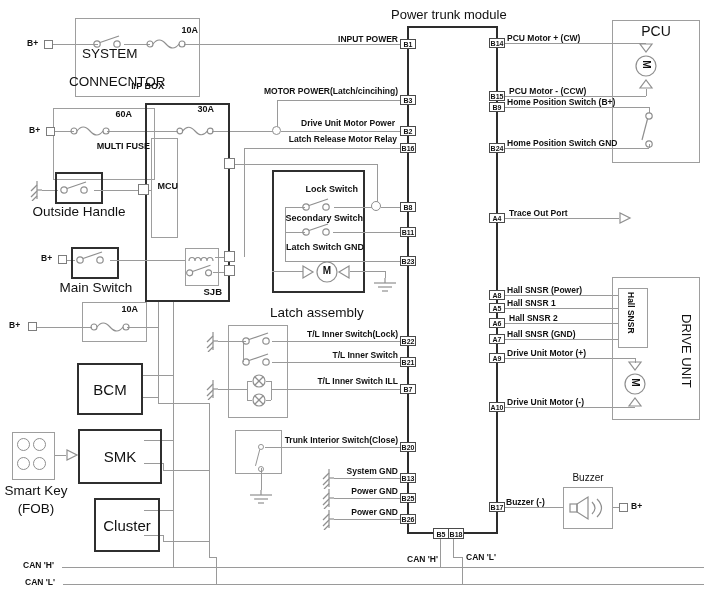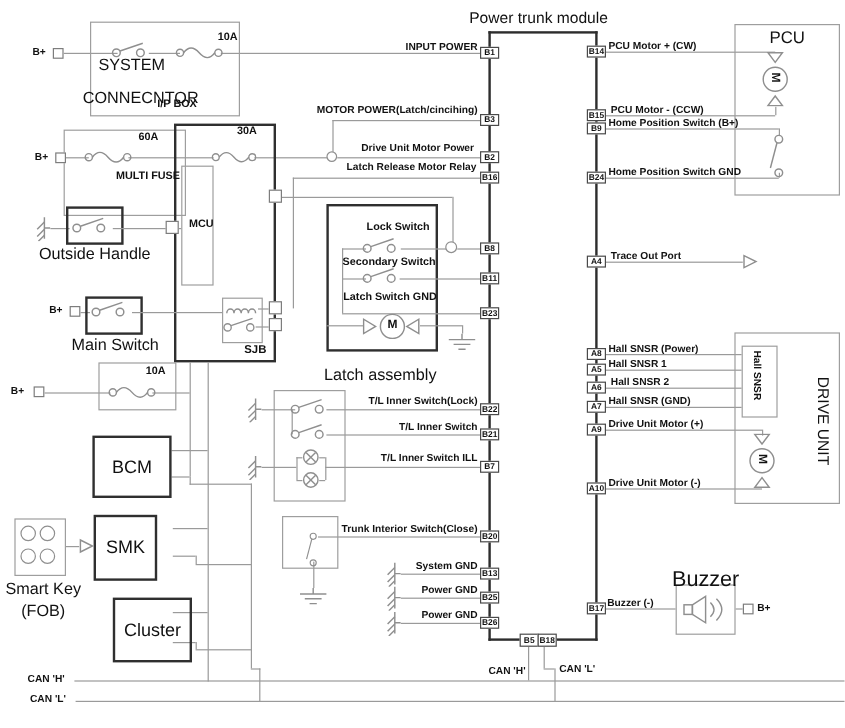--- a/index.html
+++ b/index.html
@@ -286,21 +286,21 @@
     </svg>
   <div class="h" style="left:334px;top:498px;width:66px;"></div>
   <span class="lbr" style="left:335px;top:486px;width:63px;">Power GND</span>
   <svg class="sym" style="left:320px;top:508px;width:14px;height:22px;">
       <use href="#sym-gnd-l"></use>
     </svg>
   <div class="h" style="left:334px;top:519px;width:66px;"></div>
   <span class="lbr" style="left:335px;top:507px;width:63px;">Power GND</span>
 
   <div class="ecu bxd" style="left:77px;top:363px;width:66px;height:52px;">BCM</div>
-  <div class="ecu bxd" style="left:78px;top:429px;width:53px;height:55px;">SMK</div>
+  <div class="ecu bxd" style="left:78px;top:429px;width:84px;height:55px;">SMK</div>
   <div class="ecu bxd" style="left:94px;top:498px;width:66px;height:54px;">Cluster</div>
   <div class="bx" style="left:12px;top:432px;width:43px;height:48px;"></div>
   <div class="cir" style="left:17px;top:438px;width:13px;height:13px;"></div>
   <div class="cir" style="left:33px;top:438px;width:13px;height:13px;"></div>
   <div class="cir" style="left:17px;top:457px;width:13px;height:13px;"></div>
   <div class="cir" style="left:33px;top:457px;width:13px;height:13px;"></div>
   <div class="h" style="left:55px;top:455px;width:11px;"></div>
   <svg class="symf sym" style="left:65px;top:448px;width:14px;height:14px;">
       <use href="#sym-arrow"></use>
     </svg>
@@ -419,21 +419,21 @@
 
   <div class="bx" style="left:612px;top:277px;width:88px;height:143px;"></div>
   <span class="t13c vtext" style="left:668px;top:296px;width:26px;height:110px;font-size:13px;">DRIVE UNIT</span>
   <div class="bx" style="left:618px;top:288px;width:30px;height:60px;"></div>
   <span class="lb vtext" style="left:626px;top:292px;height:54px;font-weight:700;">Hall SNSR</span>
   <svg class="sym" style="left:623px;top:361px;width:24px;height:46px;">
       <use href="#sym-motor-v"></use>
     </svg>
   <span class="mlet rot" style="left:627px;top:377px;width:16px;">M</span>
 
-  <span class="t13c" style="left:560px;top:472px;width:56px;font-size:18px;">Buzzer</span>
+  <span class="t13c" style="left:560px;top:472px;width:56px;font-size:10px;">Buzzer</span>
   <div class="bx" style="left:563px;top:487px;width:50px;height:42px;"></div>
   <svg class="sym" style="left:568px;top:493px;width:40px;height:30px;">
       <use href="#sym-speaker"></use>
     </svg>
   <div class="h" style="left:613px;top:507px;width:6px;"></div>
   <div class="sq" style="left:619px;top:503px;"></div>
   <span class="lb" style="left:631px;top:501px;">B+</span>
 
 </div>
 

